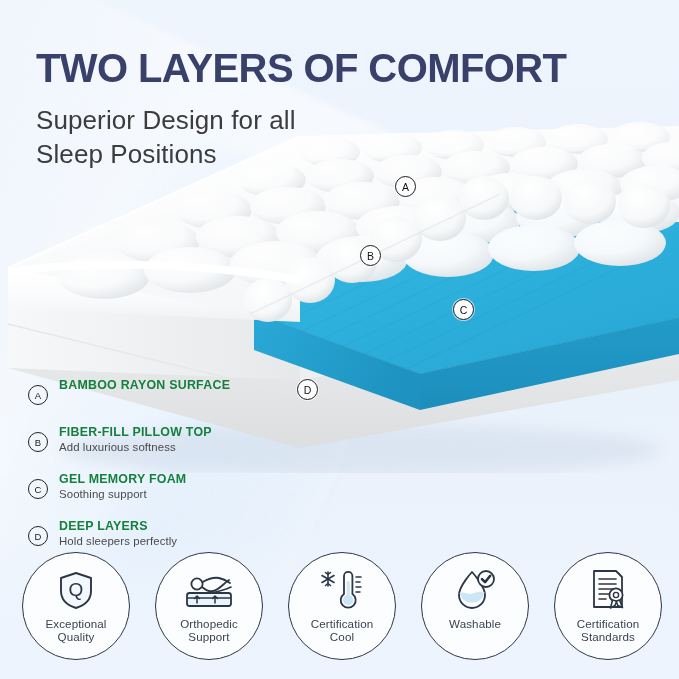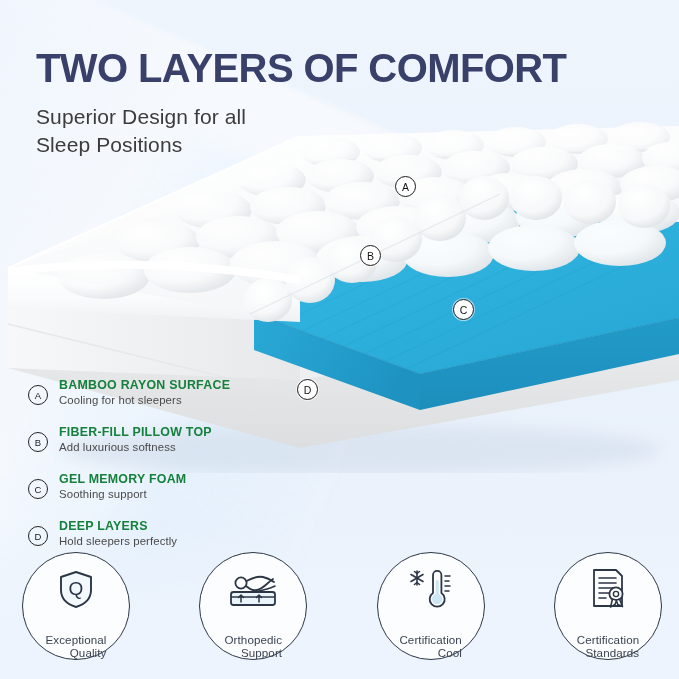--- a/index.html
+++ b/index.html
@@ -26,21 +26,21 @@
   .bg-bottom{position:absolute;left:0;right:0;bottom:0;height:150px;background:linear-gradient(180deg,rgba(237,244,253,0) 0%,#EDF4FD 60%);}
 
   
   .header{position:absolute;left:36px;top:48px;width:620px;}
   .title{
     font-size:40px;line-height:1;font-weight:700;color:#39416B;
     letter-spacing:-0.6px;white-space:nowrap;
     transform:scaleX(1.0);
   }
   .subtitle{
-    margin-top:15px;font-size:21px;line-height:1.32;color:#3C3C3C;font-weight:400;letter-spacing:.1px;
+    margin-top:15px;font-size:26px;line-height:1.32;color:#3C3C3C;font-weight:400;letter-spacing:.1px;
   }
   .subtitle .l2{display:block;}
 
   
   .mattress{position:absolute;left:0;top:118px;width:679px;height:355px;}
   .mattress svg{display:block;}
 
   
   .marker{
     position:absolute;width:19px;height:19px;border-radius:50%;
@@ -71,21 +71,21 @@
   
   .badges{position:absolute;left:22px;top:552px;width:640px;height:112px;display:flex;justify-content:space-between;}
   .badge{
     width:108px;height:108px;border-radius:50%;
     border:1.3px solid #2C3646;background:#FCFDFE;
     display:flex;flex-direction:column;align-items:center;justify-content:flex-start;
     box-sizing:border-box;padding-top:13px;
   }
   .badge-icon{height:47px;display:flex;align-items:center;justify-content:center;}
   .badge-label{
-    margin-top:20px;text-align:right;font-size:11.6px;color:#3A4352;line-height:1.13;
+    margin-top:4px;text-align:center;font-size:11.6px;color:#3A4352;line-height:1.13;
     letter-spacing:.1px;padding:0 5px;
   }
   .badge-label .l2{display:block;}
 </style>
 </head>
 <body>
 
 <div id="stage">
 
   <div class="bg-base"></div>
@@ -265,21 +265,20 @@
   <div class="marker" id="mk-B">B</div>
   <div class="marker" id="mk-C">C</div>
   <div class="marker" id="mk-D">D</div>
 
   <div class="legend">
 
     <div class="legend-row">
       <div class="legend-mark">A</div>
       <div class="legend-text">
         <div class="legend-title">BAMBOO RAYON SURFACE</div>
-        <div class="legend-sub">Cooling for hot sleepers</div>
       </div>
     </div>
 
     <div class="legend-row">
       <div class="legend-mark">B</div>
       <div class="legend-text">
         <div class="legend-title">FIBER-FILL PILLOW TOP</div>
         <div class="legend-sub">Add luxurious softness</div>
       </div>
     </div>
@@ -358,20 +357,35 @@
               <path d="M39 25 L43 25"></path>
           </g>
         </svg>
       </div>
       <div class="badge-label">
         <span>Certification</span>
         <span class="l2">Cool</span>
       </div>
     </div>
 
+    <div class="badge">
+      <div class="badge-icon">
+        <svg width="48" height="46" viewBox="0 0 48 46">
+          <path d="M21 5 C21 5 34 19 34 28 a13 13 0 0 1 -26 0 C8 19 21 5 21 5 Z" fill="#FFFFFF" stroke="#2C3646" stroke-width="1.8"></path>
+          <path d="M8.4 26 C13 24 17 28 21.5 26.6 C26 25.2 30 23.4 33.7 25.6
+                   a13 13 0 0 1 -25.3 0.4 Z" fill="#CDE6F5"></path>
+          <circle cx="35" cy="12" r="8" fill="#FFFFFF" stroke="#2C3646" stroke-width="1.8"></circle>
+          <path d="M31 12.2 L34 15.2 L39.2 8.8" fill="none" stroke="#24314A" stroke-width="2.6" stroke-linecap="round" stroke-linejoin="round"></path>
+        </svg>
+      </div>
+      <div class="badge-label">
+        <span>Washable</span>
+        <span class="l2"></span>
+      </div>
+    </div>
 
     <div class="badge">
       <div class="badge-icon">
         <svg width="46" height="46" viewBox="0 0 46 46">
           <path d="M9 4 H31 L37 10 V40 H9 Z" fill="#FFFFFF" stroke="#2C3646" stroke-width="1.8" stroke-linejoin="round"></path>
           <g stroke="#2C3646" stroke-width="1.6" stroke-linecap="round">
             <path d="M14 12 H31"></path>
               <path d="M14 17 H31"></path>
               <path d="M14 22 H28"></path>
               <path d="M14 27 H24"></path>

